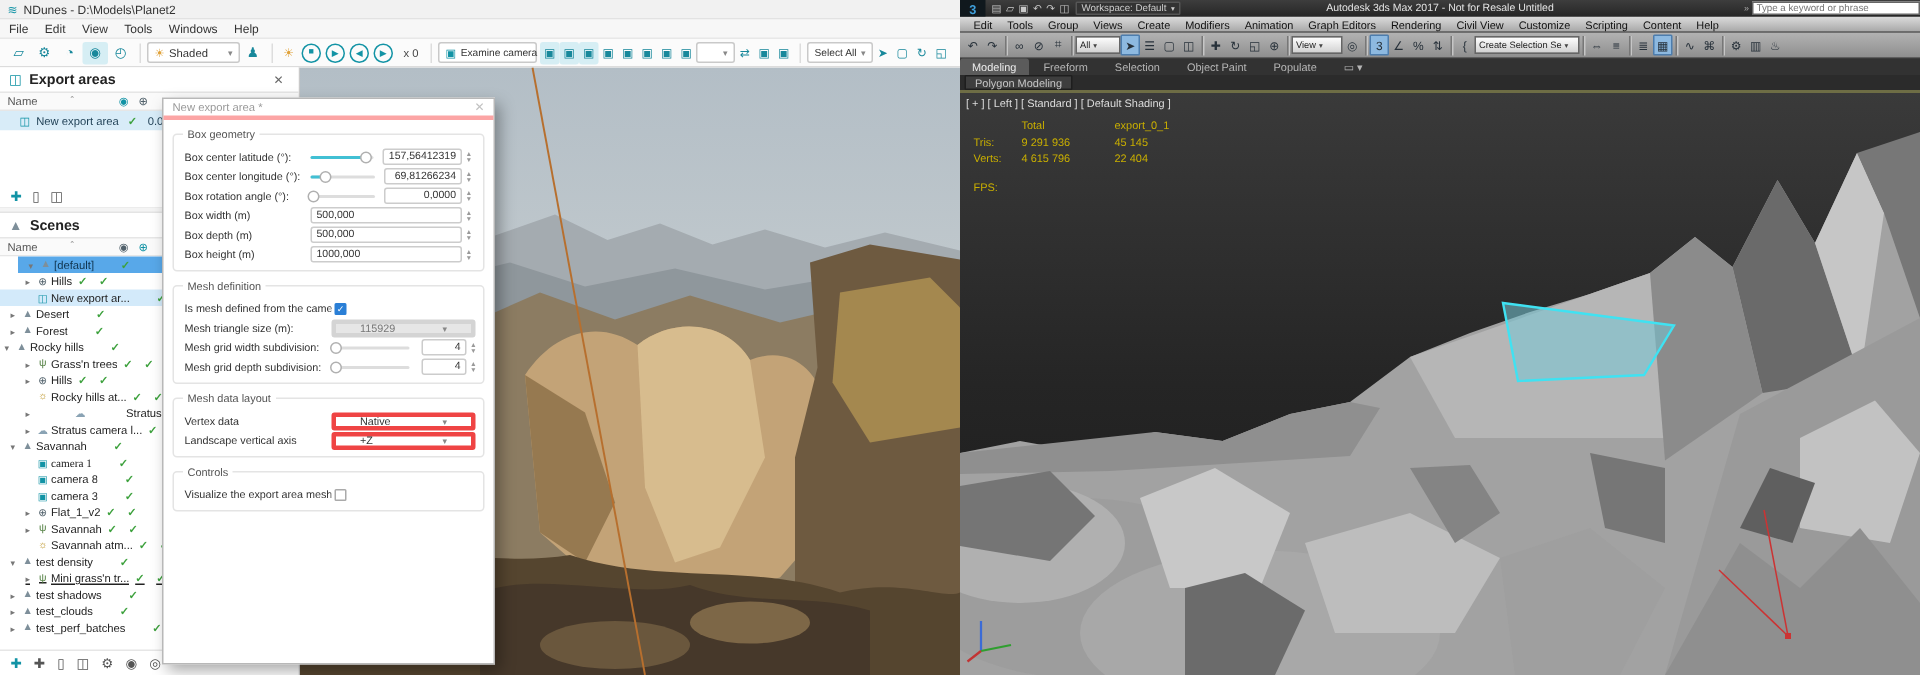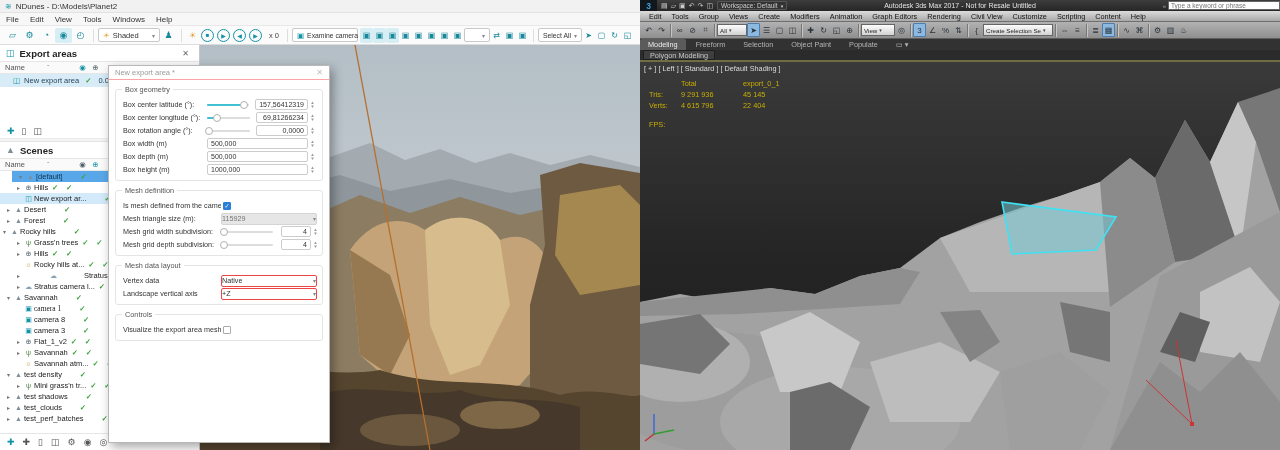--- a/index.html
+++ b/index.html
@@ -68,21 +68,21 @@
   .tree-bottom .mti{font-size:9px;color:#555}
   .tree-bottom .mti.accent{color:#1293a5}
 
   
   #nd-viewport{position:absolute;left:200px;top:45px;width:440px;height:405px;z-index:1}
 
   
   .nd-dialog{position:absolute;left:108px;top:65px;width:222px;height:378px;background:#fff;
              border:1px solid #b8b8b8;box-shadow:3px 4px 10px rgba(0,0,0,.35);z-index:6}
   .dlg-title{height:14px;display:flex;align-items:center;padding:0 6px;font-size:7.5px;
-             color:#9a9a9a;border-bottom:1px solid #fca5a5}
+             color:#9a9a9a;border-bottom:3px solid #fca5a5}
   .dlg-title .x{margin-left:auto;color:#c0c0c0;font-size:8px}
   .grp{margin:9px 6px 0;border:1px solid #e4e4e4;border-radius:3px;padding:8px 5px 4px;position:relative}
   .grp-title{position:absolute;top:-5px;left:6px;background:#fff;padding:0 3px;
              font-size:7.3px;color:#555}
   .fld{display:flex;align-items:center;height:13px;font-size:7.2px;color:#333}
   .fld-label{flex:0 0 86px;padding-left:2px;white-space:nowrap;overflow:hidden}
   .fld.wide .fld-label{flex:0 0 100px}
   .trk{position:relative;height:2px;background:#ddd;flex:1;margin:0 6px 0 0;border-radius:1px}
   .trk.short{flex:0 0 52px}
   .trk-fill{position:absolute;left:0;top:0;height:2px;background:#41c0d4;border-radius:1px}
@@ -93,22 +93,22 @@
   .vbox{flex:0 0 52px;height:11px;border:1px solid #ccc;border-radius:2px;font-size:7px;
         display:inline-flex;align-items:center;justify-content:flex-end;padding:0 3px;color:#333;
         background:#fff}
   .vbox.small{flex:0 0 30px}
   .vbox.wide{flex:1;justify-content:flex-start}
   .spinners{width:9px;display:inline-flex;flex-direction:column;align-items:center;
             font-size:4.5px;line-height:4px;color:#999}
   .cb{width:8px;height:8px;border:1px solid #aaa;border-radius:1px;margin-left:2px;
       display:inline-flex;align-items:center;justify-content:center;background:#fff}
   .cb.checked{background:#2a7fd6;border-color:#2a7fd6;color:#fff;font-size:6px}
-  .selbox{flex:1;height:12px;border:1px solid #ef4444;border-radius:2px;background:#fff;
-          display:inline-flex;align-items:center;font-size:7.2px;color:#333;padding:0 0}
+  .selbox{flex:1;height:12px;border:3px solid #ef4444;border-radius:2px;background:#fff;
+          display:inline-flex;align-items:center;font-size:7.2px;color:#333;padding:0 16px}
   .selbox .arr{margin-left:auto;color:#888;font-size:6px}
   .selbox.disabled{background:#e6e6e6;color:#777;border-color:#d4d4d4}
 
   
   #max{position:absolute;left:640px;top:0;width:640px;height:450px;background:#2d2d2d}
   .mx-titlebar{height:11px;background:linear-gradient(#3d3d3d,#262626);display:flex;
                align-items:center;color:#d8d8d8;font-size:7px;position:relative}
   .mx-logo{width:17px;height:11px;background:#10181d;color:#3fa0dc;font-weight:bold;
            font-size:8.5px;display:flex;align-items:center;justify-content:center}
   .qat{display:flex;align-items:center;gap:3px;padding:0 4px}
@@ -425,21 +425,21 @@
             <span class="tchk">✓</span>
             <span class="tchk">✓</span>
           </div>
           <div class="trow" style="padding-left: 4px;">
             <span class="caret">▾</span>
             <span class="ticon mountain">▲</span>
             <span class="tlabel">test density</span>
             <span class="tchk"></span>
             <span class="tchk">✓</span>
           </div>
-          <div class="trow" style="padding-left: 14px;">
+          <div class="trow" style="padding-left: 14px; text-decoration: underline;">
             <span class="caret">▸</span>
             <span class="ticon grass">ψ</span>
             <span class="tlabel">Mini grass'n tr...</span>
             <span class="tchk">✓</span>
             <span class="tchk">✓</span>
           </div>
           <div class="trow" style="padding-left: 4px;">
             <span class="caret">▸</span>
             <span class="ticon mountain">▲</span>
             <span class="tlabel">test shadows</span>

